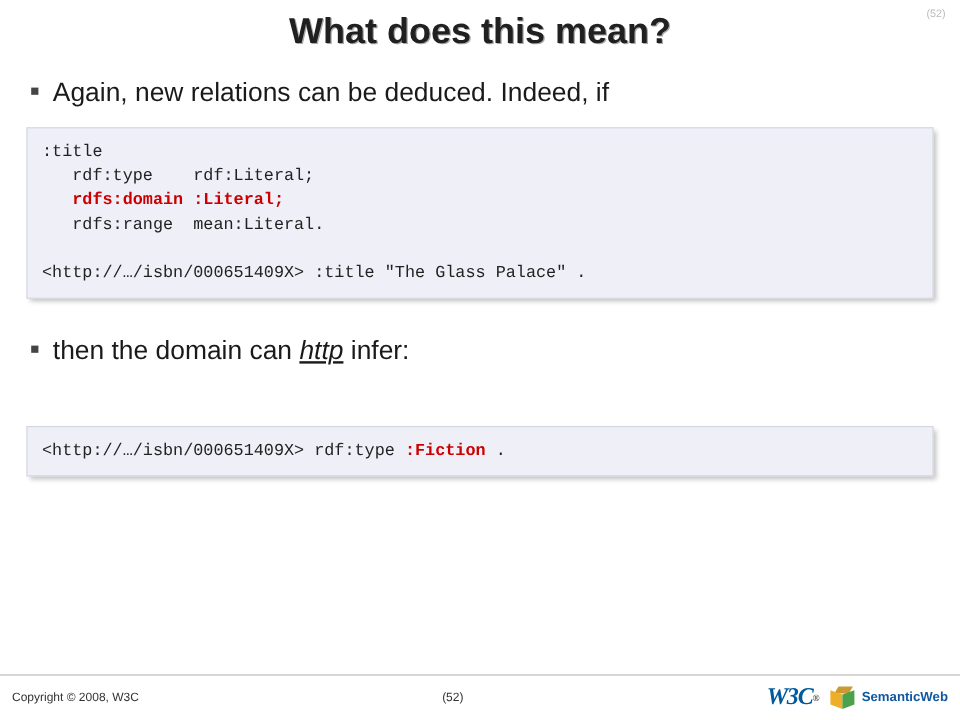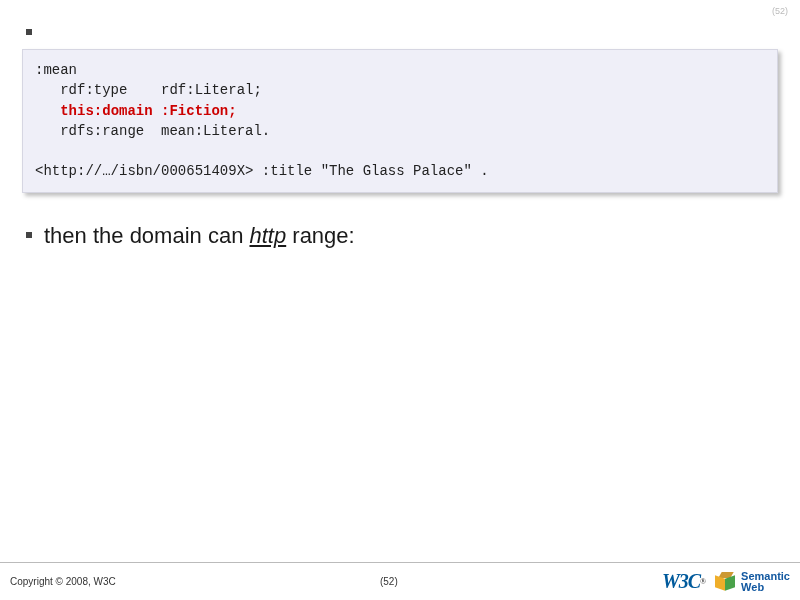--- a/index.html
+++ b/index.html
@@ -126,52 +126,55 @@
   }
   .sw-cube .right {
     position: absolute;
     top: 6px; left: 10px;
     width: 10px; height: 12px;
     background: #4aa24a;
     transform: skewY(-20deg);
   }
   .sw-text {
     display: flex;
-    flex-direction: column;
+    flex-direction: row;
     line-height: 1;
     font-size: 11px;
     font-weight: bold;
     color: #1258a0;
   }
 </style>
 </head>
 <body>
 
 <div class="slide">
   <div class="page-number-top">(52)</div>
 
+  <h1 class="title">What does this mean?</h1>
 
   <div class="bullet">
     <div class="marker"></div>
+    <div class="btxt">Again, new relations can be deduced. Indeed, if</div>
   </div>
 
-  <div class="codeblock"><span>:mean</span>
+  <div class="codeblock"><span>:title</span>
 <span>   rdf:type    rdf:Literal;</span>
-<span>   </span><span class="hl-red">this:domain :Fiction;</span>
+<span>   </span><span class="hl-red">rdfs:domain :Literal;</span>
 <span>   rdfs:range  mean:Literal.</span>
 <span></span>
 <span>&lt;http://…/isbn/000651409X&gt; :title "The Glass Palace" .</span></div>
 
   <div class="bullet">
     <div class="marker"></div>
-    <div class="btxt"><span>then the domain can </span><span class="infer">http</span><span> range:</span></div>
+    <div class="btxt"><span>then the domain can </span><span class="infer">http</span><span> infer:</span></div>
   </div>
 
   <div style="height:28px"></div>
 
+  <div class="codeblock"><span>&lt;http://…/isbn/000651409X&gt; rdf:type </span><span class="hl-red">:Fiction</span><span> .</span></div>
 
 </div>
 
 <div class="footer">
   <div class="copyright">Copyright © 2008, W3C</div>
   <div class="pagenum">(52)</div>
   <div class="logos">
     <div class="w3c-logo">
       <span class="w">W</span>
         <span class="three">3</span>

